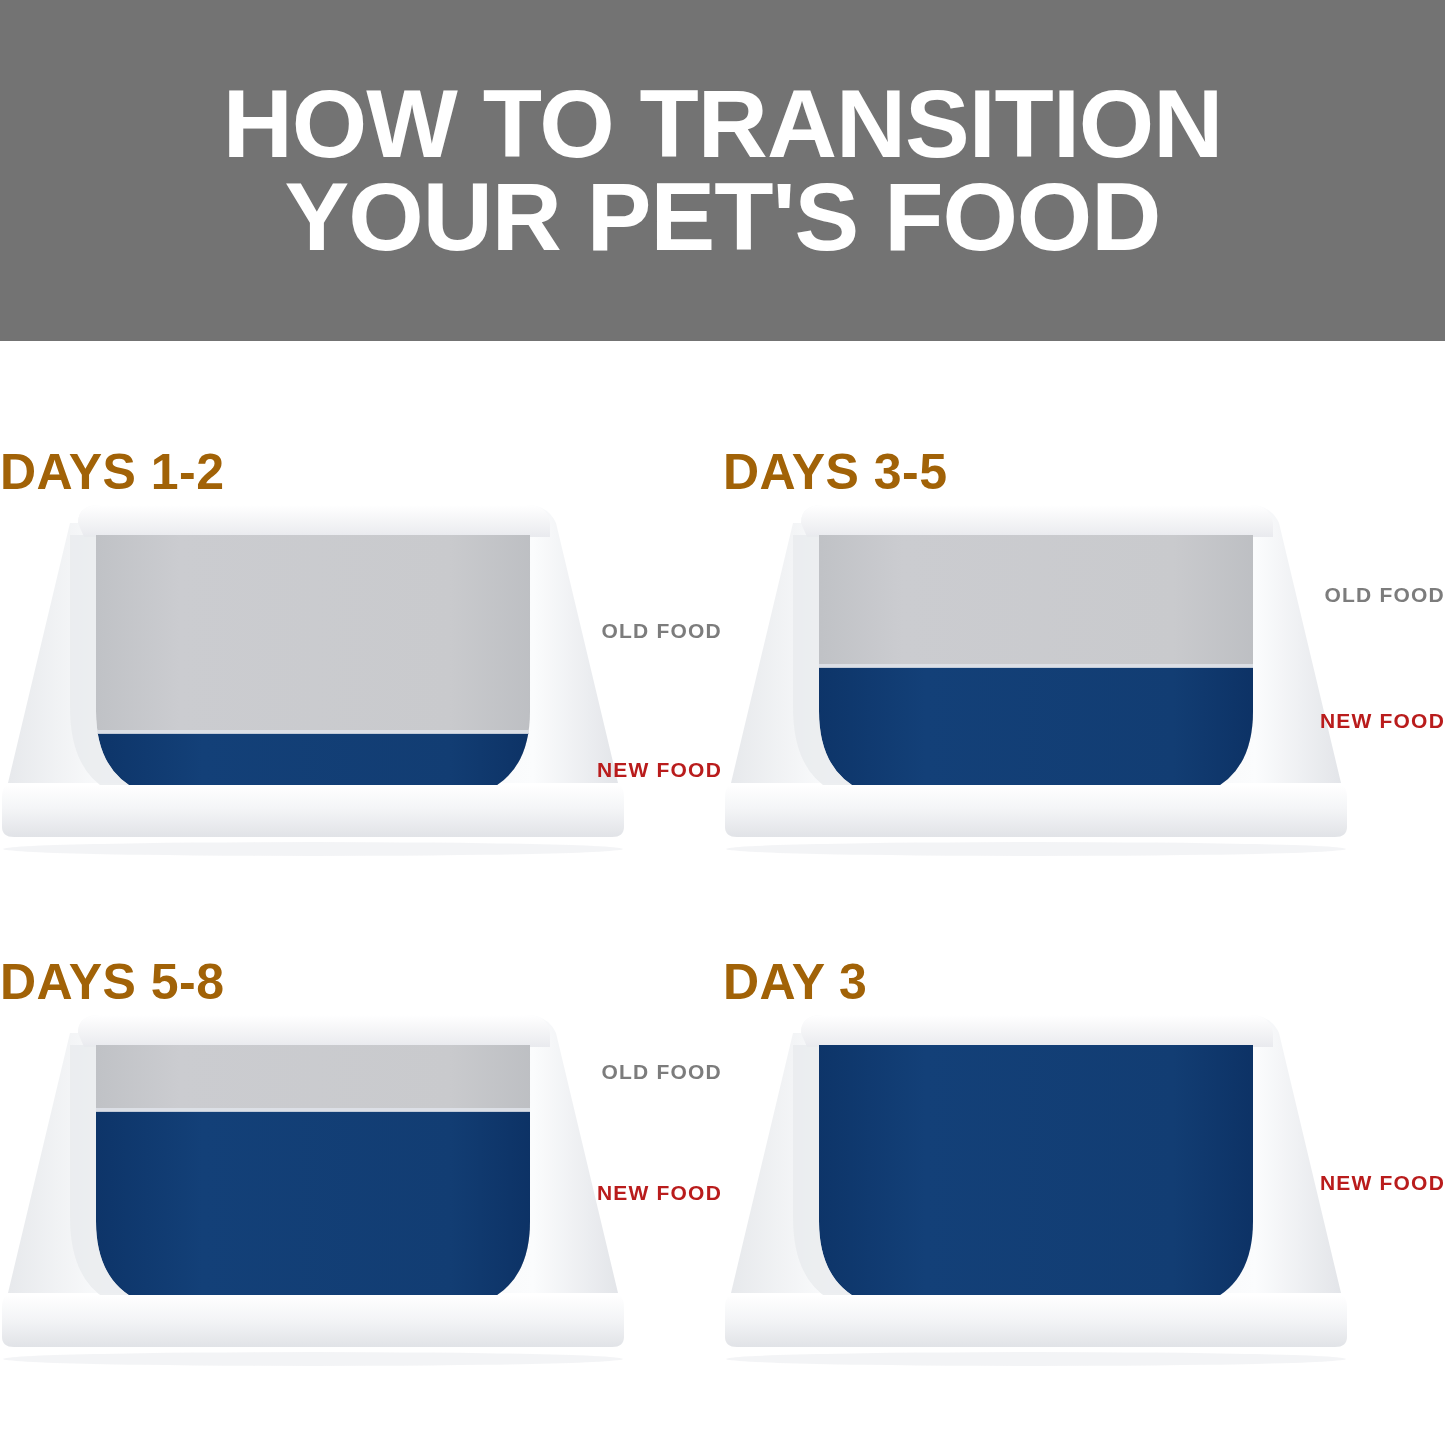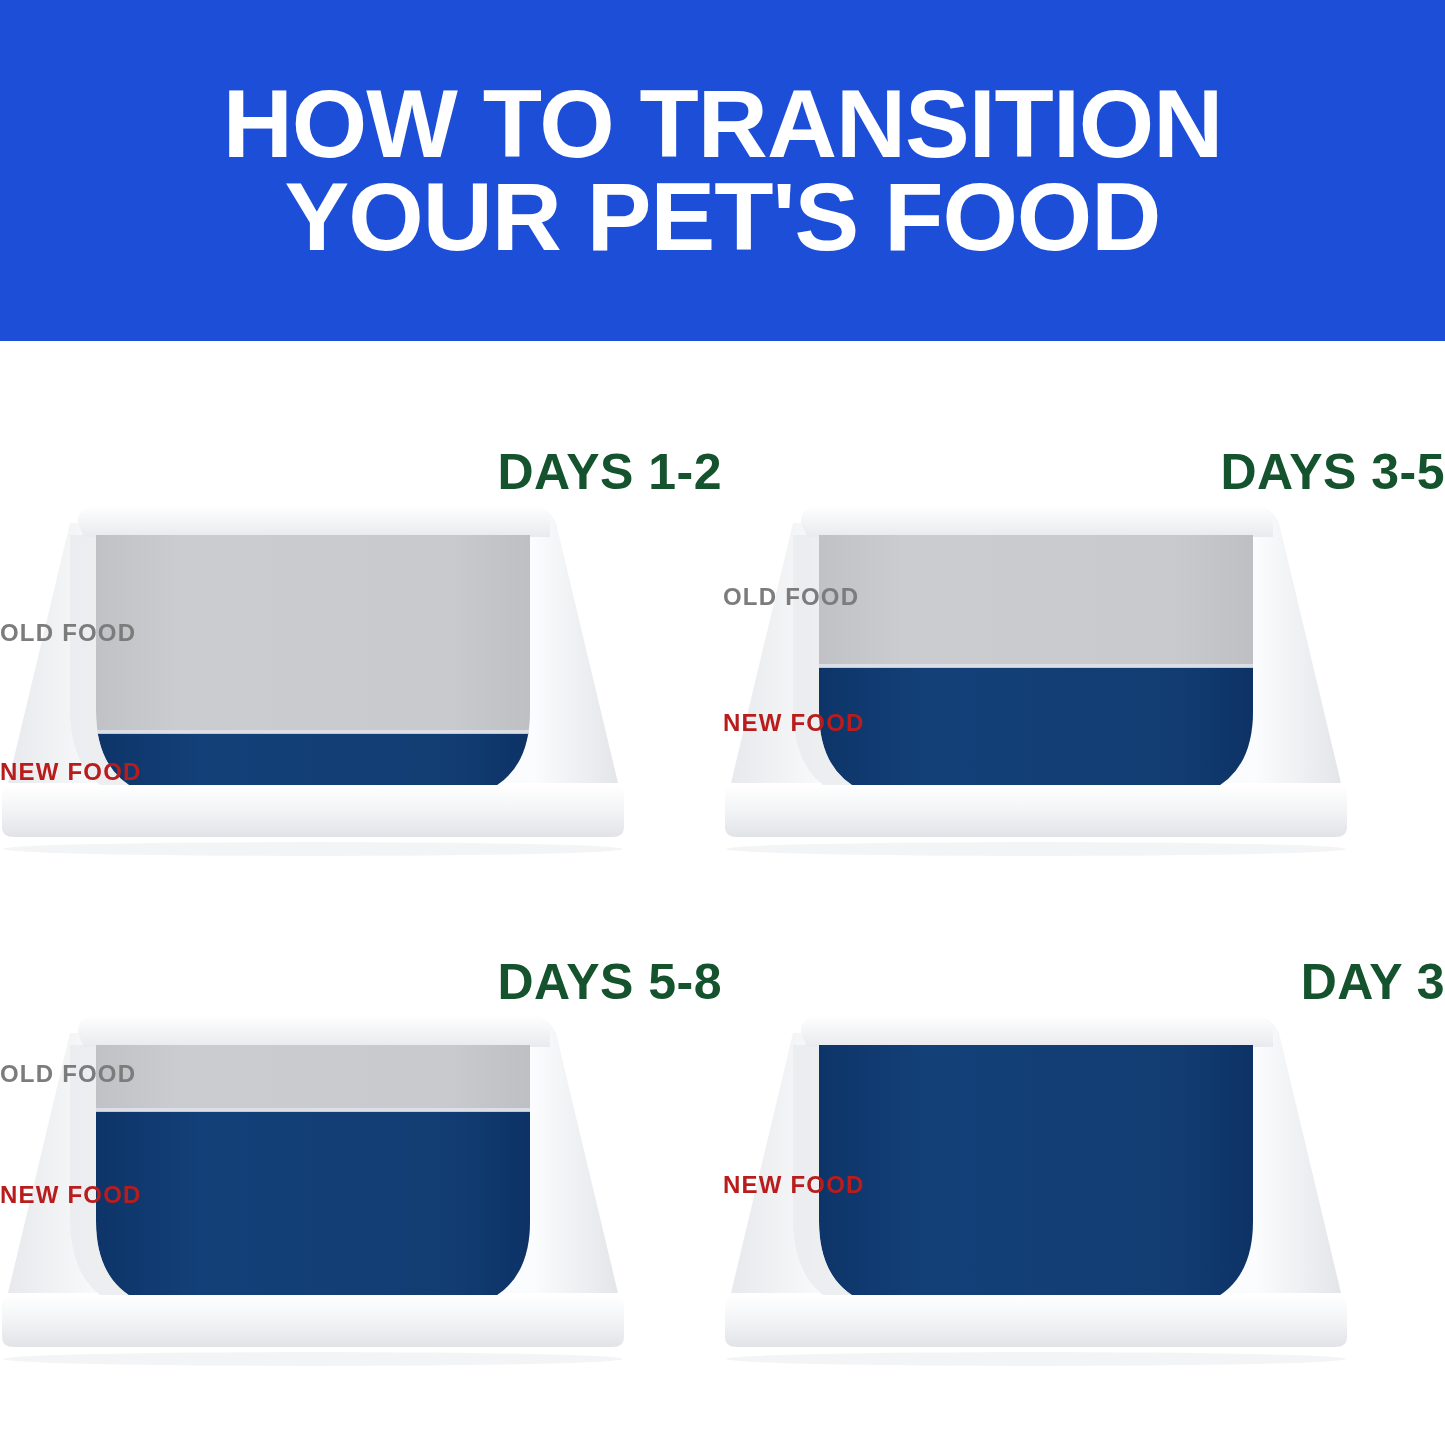--- a/index.html
+++ b/index.html
@@ -7,21 +7,21 @@
     width:1445px;height:1445px;
     background:#ffffff;
     font-family:"Liberation Sans","DejaVu Sans",sans-serif;
     overflow:hidden;
   }
   .page{position:relative;width:1445px;height:1445px;}
 
   
   .header{
     position:absolute;left:0;top:0;width:1445px;height:341px;
-    background:#1d4ed8;
+    background:#737373;
     display:flex;align-items:center;justify-content:center;
   }
   .header-title{
     color:#ffffff;
     font-weight:bold;
     font-size:97px;
     line-height:0.95;
     letter-spacing:-1px;
     text-align:center;
     text-transform:uppercase;
@@ -37,38 +37,38 @@
     position:absolute;
     width:722px;height:552px;
   }
   .cell.c0{left:0;top:42px;}
   .cell.c1{left:723px;top:42px;}
   .cell.c2{left:0;top:552px;}
   .cell.c3{left:723px;top:552px;}
 
   .day-label{
     position:absolute;left:0;top:60px;width:722px;
-    text-align:right;
-    color:#14532d;
+    text-align:left;
+    color:#a16207;
     font-weight:bold;
     font-size:50px;
     letter-spacing:0.5px;
   }
 
   .bowl-wrap{
     position:absolute;left:0;top:118px;width:722px;height:360px;
   }
   .bowl-svg{display:block;width:722px;height:360px;}
 
   .food-label{
     position:absolute;
     width:722px;
-    text-align:left;
+    text-align:right;
     font-weight:bold;
-    font-size:24px;
+    font-size:21px;
     letter-spacing:1.2px;
     pointer-events:none;
   }
   .label-old{color:#7c7c7c;}
   .label-new{color:#b91c1c;}
 </style>
 </head>
 <body>
 
 <div class="page">

